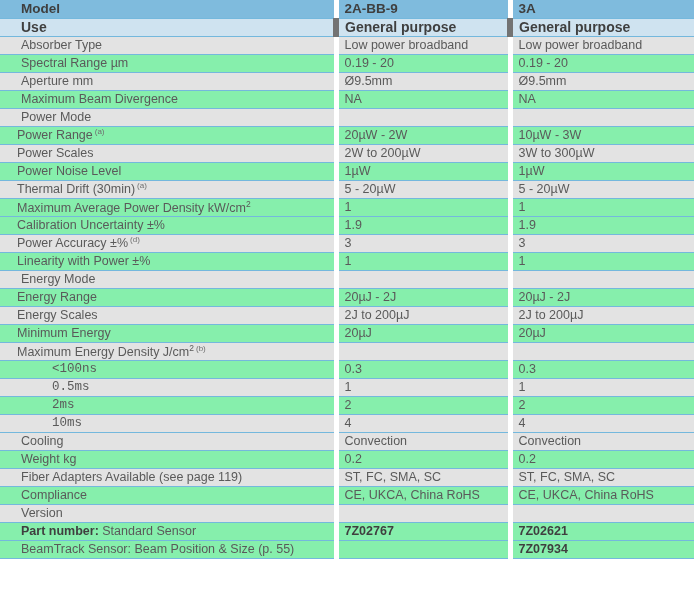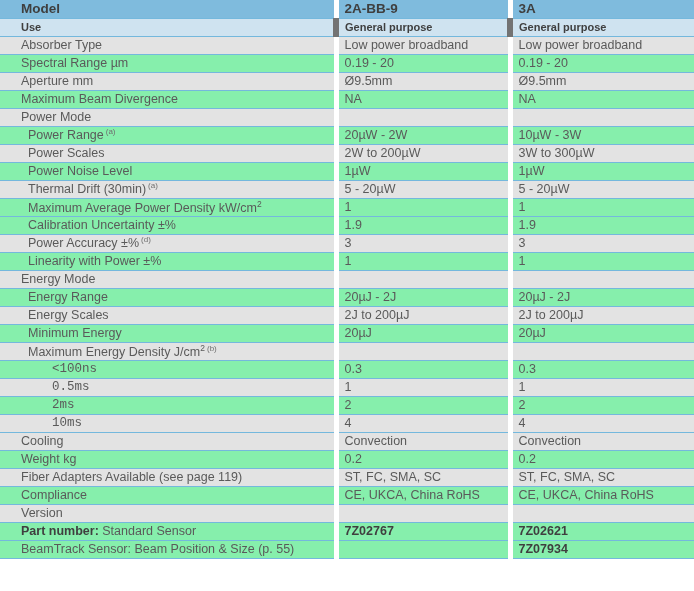--- a/index.html
+++ b/index.html
@@ -67,30 +67,30 @@
   tr.hdr-model td.val { border-left: 5px solid #ffffff; }
 
   tr.hdr-use td {
     background: #cfe3f0;
     height: 28px;
     border-bottom: 2.5px solid #ffffff;
   }
   tr.hdr-use td .cell,
   tr.hdr-use td .cell-label {
     font-weight: bold;
-    font-size: 11px;
+    font-size: 14px;
     color: #3f3f3f;
   }
   tr.hdr-use td.val { border-left: 6px solid #737373; }
 
   
   tr.section td { background: #e3e3e3; }
 
   
-  .indent-1 { padding-left: 28px; }
+  .indent-1 { padding-left: 17px; }
   .indent-2 { padding-left: 52px; font-family: Liberation Mono, monospace; }
 
   
   sup.fn {
     font-size: 8px;
     vertical-align: super;
     color: #6f6f6f;
     margin-left: 2px;
   }
   sup.u {

